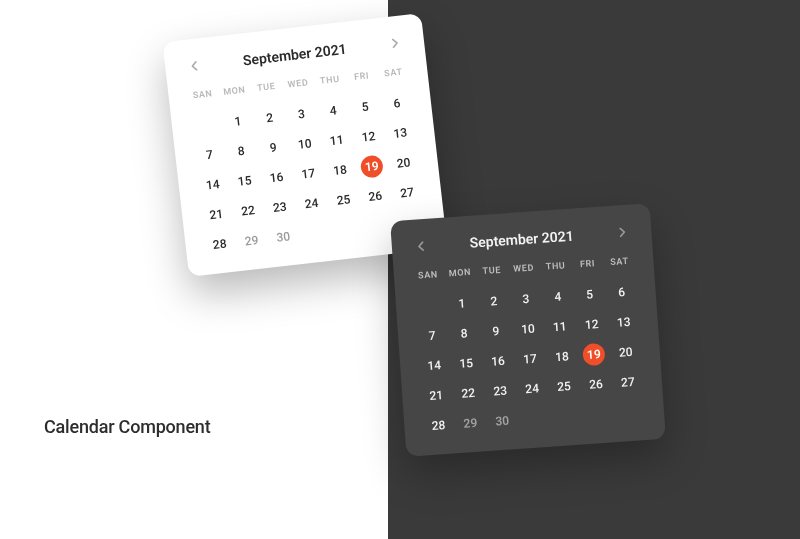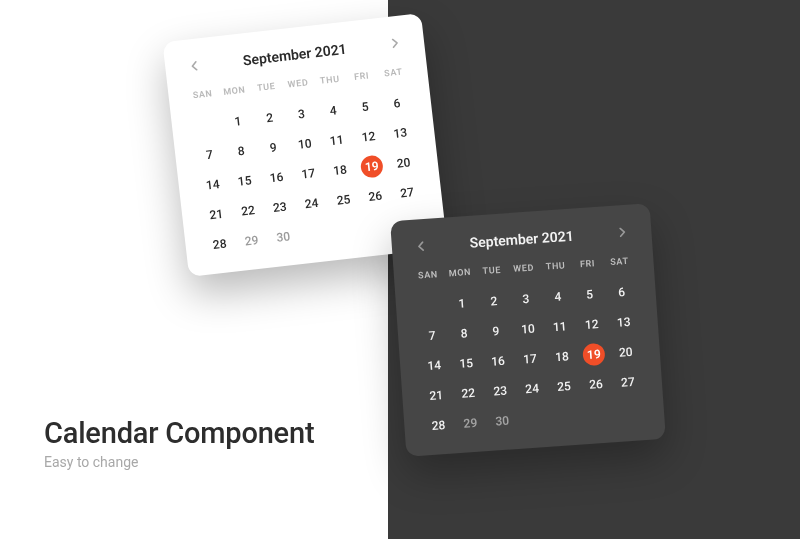--- a/index.html
+++ b/index.html
@@ -18,21 +18,21 @@
     width: 412px;
     height: 539px;
     background: #3a3a3a;
   }
   .caption {
     position: absolute;
     left: 44px;
     top: 416px;
   }
   .caption h1 {
-    font-size: 29px;
+    font-size: 18px;
     font-weight: 500;
     color: #2d2d2d;
     letter-spacing: -0.2px;
   }
   .caption p {
     font-size: 14px;
     color: #a8a8a8;
     margin-top: 4px;
     font-weight: 400;
   }
@@ -122,21 +122,20 @@
   .day.inactive { opacity: 0.55; }
   .cal.light .day.inactive { color: #9b9b9b; opacity:1; }
 </style>
 </head>
 <body>
 
 <div class="bg-dark"></div>
 
 <div class="caption">
   <h1>Calendar Component</h1>
-  <p>Easy to change</p>
 </div>
 
 <div class="cal light">
   <div class="cal-header">
     <div class="nav-btn">
       <svg width="8" height="10" viewBox="0 0 8 10">
           <path d="M6 1 L2 5 L6 9" fill="none" stroke="#666" stroke-width="1.6" stroke-linecap="round" stroke-linejoin="round"></path>
         </svg>
     </div>
     <div class="cal-title">September 2021</div>

